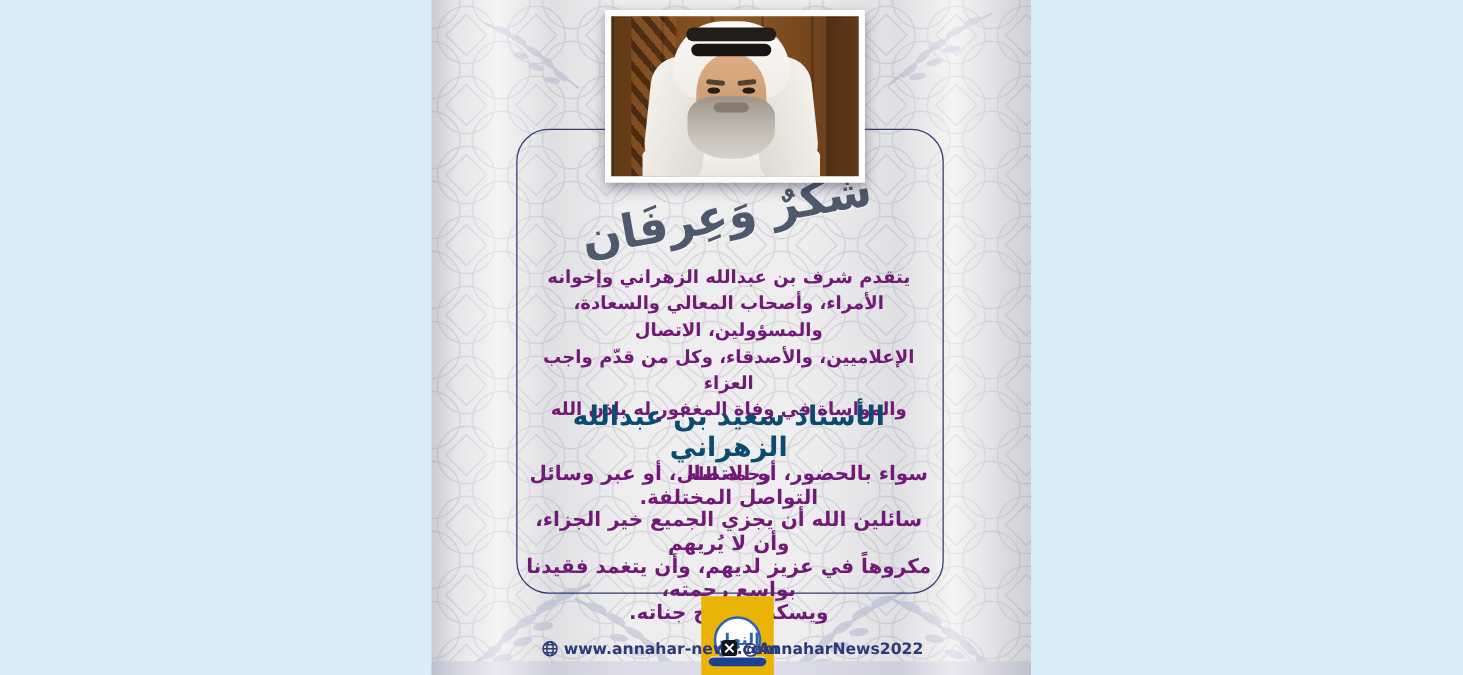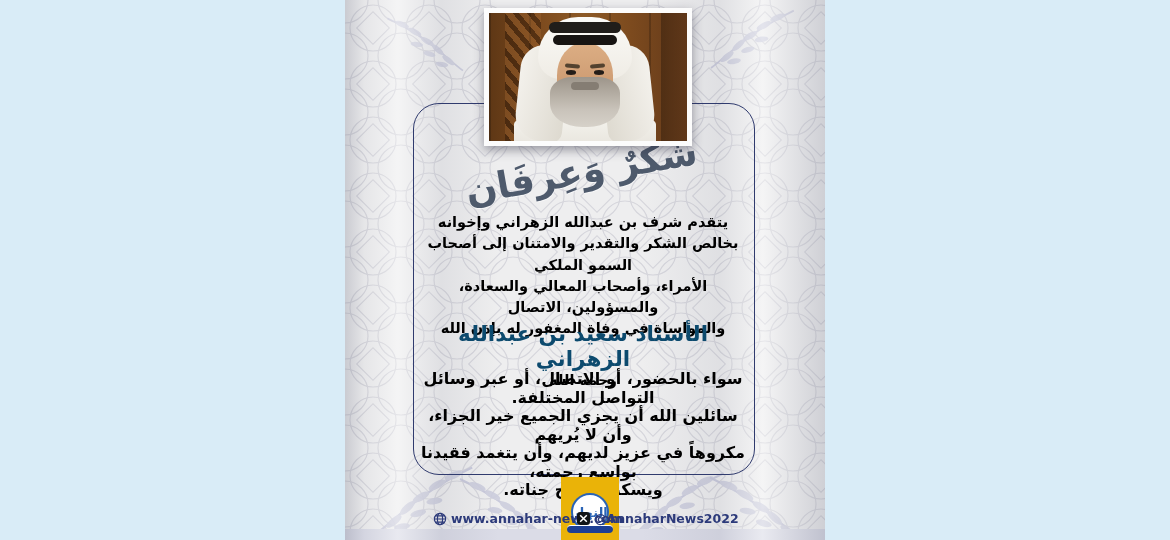--- a/index.html
+++ b/index.html
@@ -56,21 +56,21 @@
   .brow.l{left:8px;transform:rotate(6deg);}
   .brow.r{right:8px;transform:rotate(-6deg);}
   .eye{position:absolute;width:10px;height:4.5px;background:#241d18;border-radius:50%;top:27px;}
   .eye.l{left:9px;} .eye.r{right:9px;}
   .beard{position:absolute;left:40px;top:60px;width:70px;height:50px;
     background:linear-gradient(180deg,#9d958a,#c9c3ba 65%,#d6d1c9);border-radius:32% 32% 46% 46%;}
   .mustache{position:absolute;left:61px;top:65px;width:28px;height:8px;background:#857d73;border-radius:4px;}
   .agal1{position:absolute;left:39px;top:5px;width:72px;height:11px;background:#201d1a;border-radius:10px;}
   .agal2{position:absolute;left:43px;top:18px;width:64px;height:10px;background:#171412;border-radius:10px;}
   
-  .arabic{direction:rtl;text-align:center;color:#000000;font-weight:bold;z-index:3;position:absolute;left:70px;width:336px;}
+  .arabic{direction:rtl;text-align:center;color:#701a75;font-weight:bold;z-index:3;position:absolute;left:70px;width:336px;}
   .title-callig{
     top:150px;height:62px;font-size:37px;color:#4e5a6c;font-weight:bold;z-index:3;
     transform:rotate(-10deg);letter-spacing:0px;
     text-shadow:0 1px 0 rgba(255,255,255,.6);
   }
   .para1{top:212px;font-size:14.5px;line-height:21.3px;}
   .name{top:321px;font-size:21.5px;color:#0c4a6e;letter-spacing:-0.2px;}
   .mercy{top:351px;font-size:14.5px;margin-top:21px;}
   .para2{top:370px;font-size:16px;line-height:18.5px;}
   .closing-callig{top:438px;font-size:20px;color:#1a2240;font-weight:bold;
@@ -157,22 +157,22 @@
           <div class="agal1"></div>
           <div class="agal2"></div>
         </div>
       </div>
     </div>
 
     <div class="arabic title-callig">شُكرٌ وَعِرفَان</div>
 
     <div class="arabic para1">
       <div>يتقدم شرف بن عبدالله الزهراني وإخوانه</div>
-      <div>بخالص الشكر والتقدير والامتنان إلى أصحاب السمو الملكي</div>
       <div>الأمراء، وأصحاب المعالي والسعادة، والمسؤولين، الاتصال</div>
+      <div>الإعلاميين، والأصدقاء، وكل من قدّم واجب العزاء</div>
       <div>والمواساة في وفاة المغفور له بإذن الله</div>
     </div>
 
     <div class="arabic name">الأستاذ سعيد بن عبدالله الزهراني</div>
     <div class="arabic mercy">رحمه الله</div>
 
     <div class="arabic para2">
       <div>سواء بالحضور، أو الاتصال، أو عبر وسائل التواصل المختلفة.</div>
       <div>سائلين الله أن يجزي الجميع خير الجزاء، وأن لا يُريهم</div>
       <div>مكروهاً في عزيز لديهم، وأن يتغمد فقيدنا بواسع رحمته،</div>

